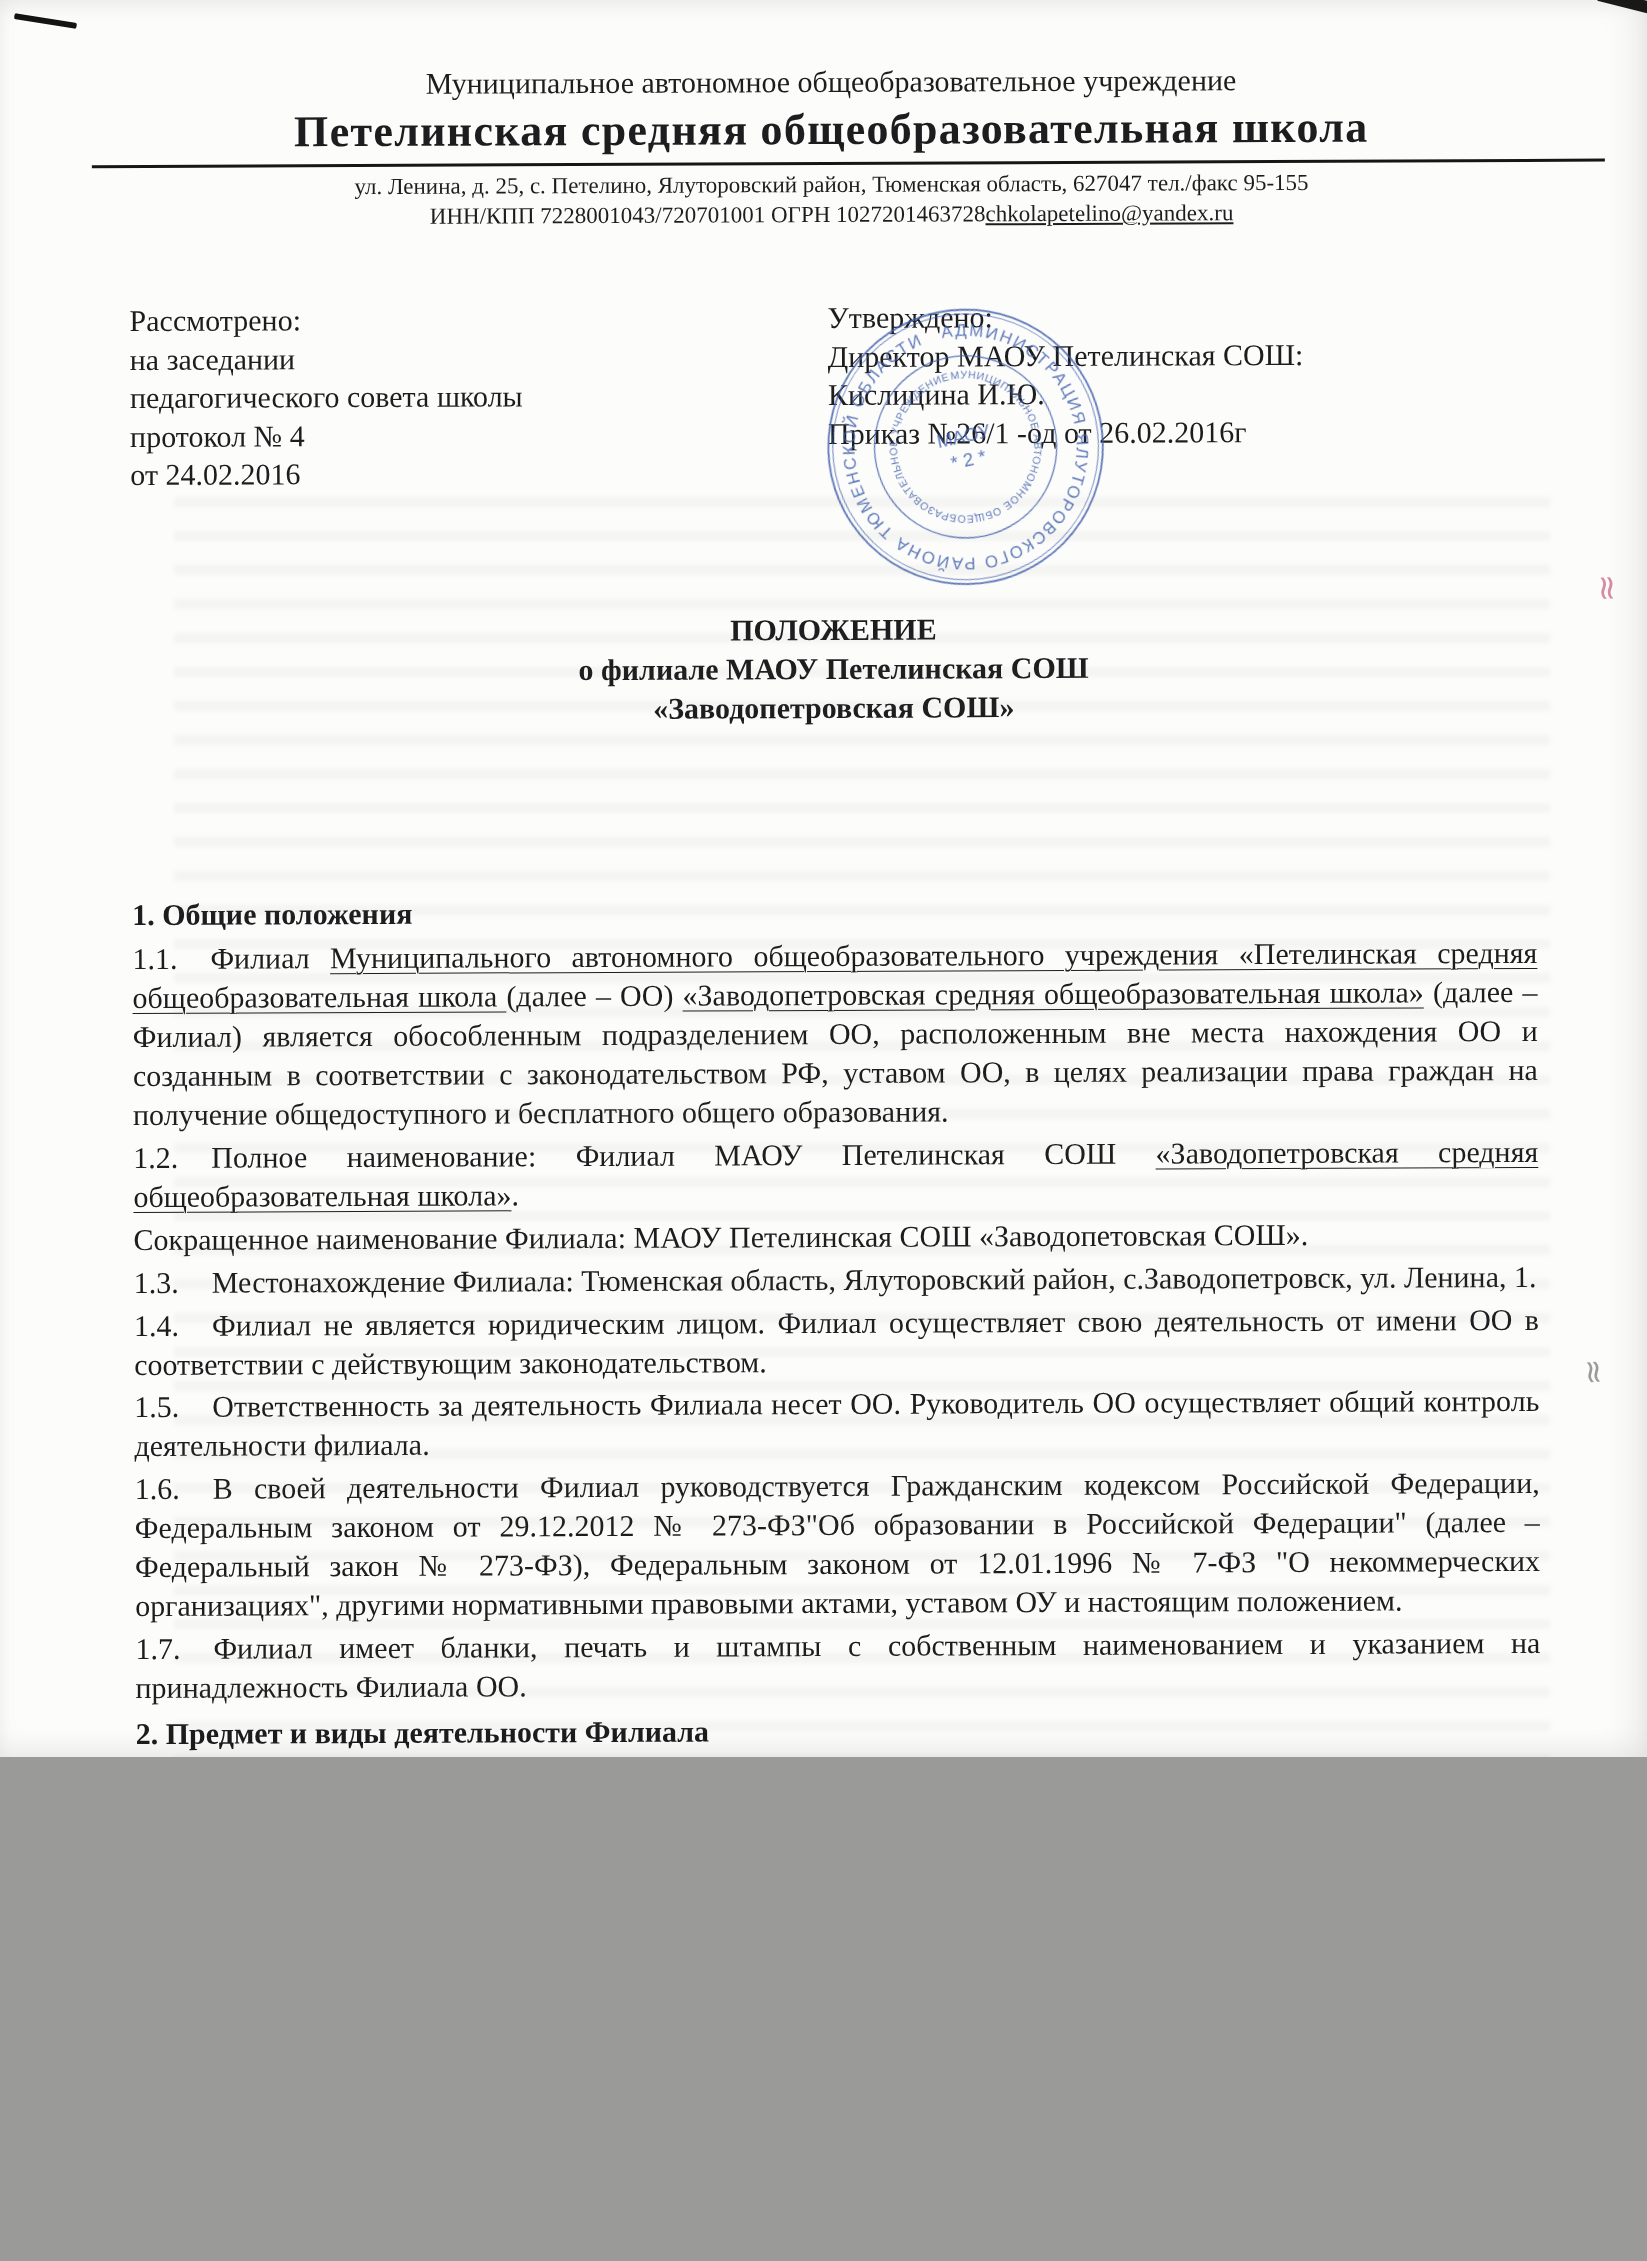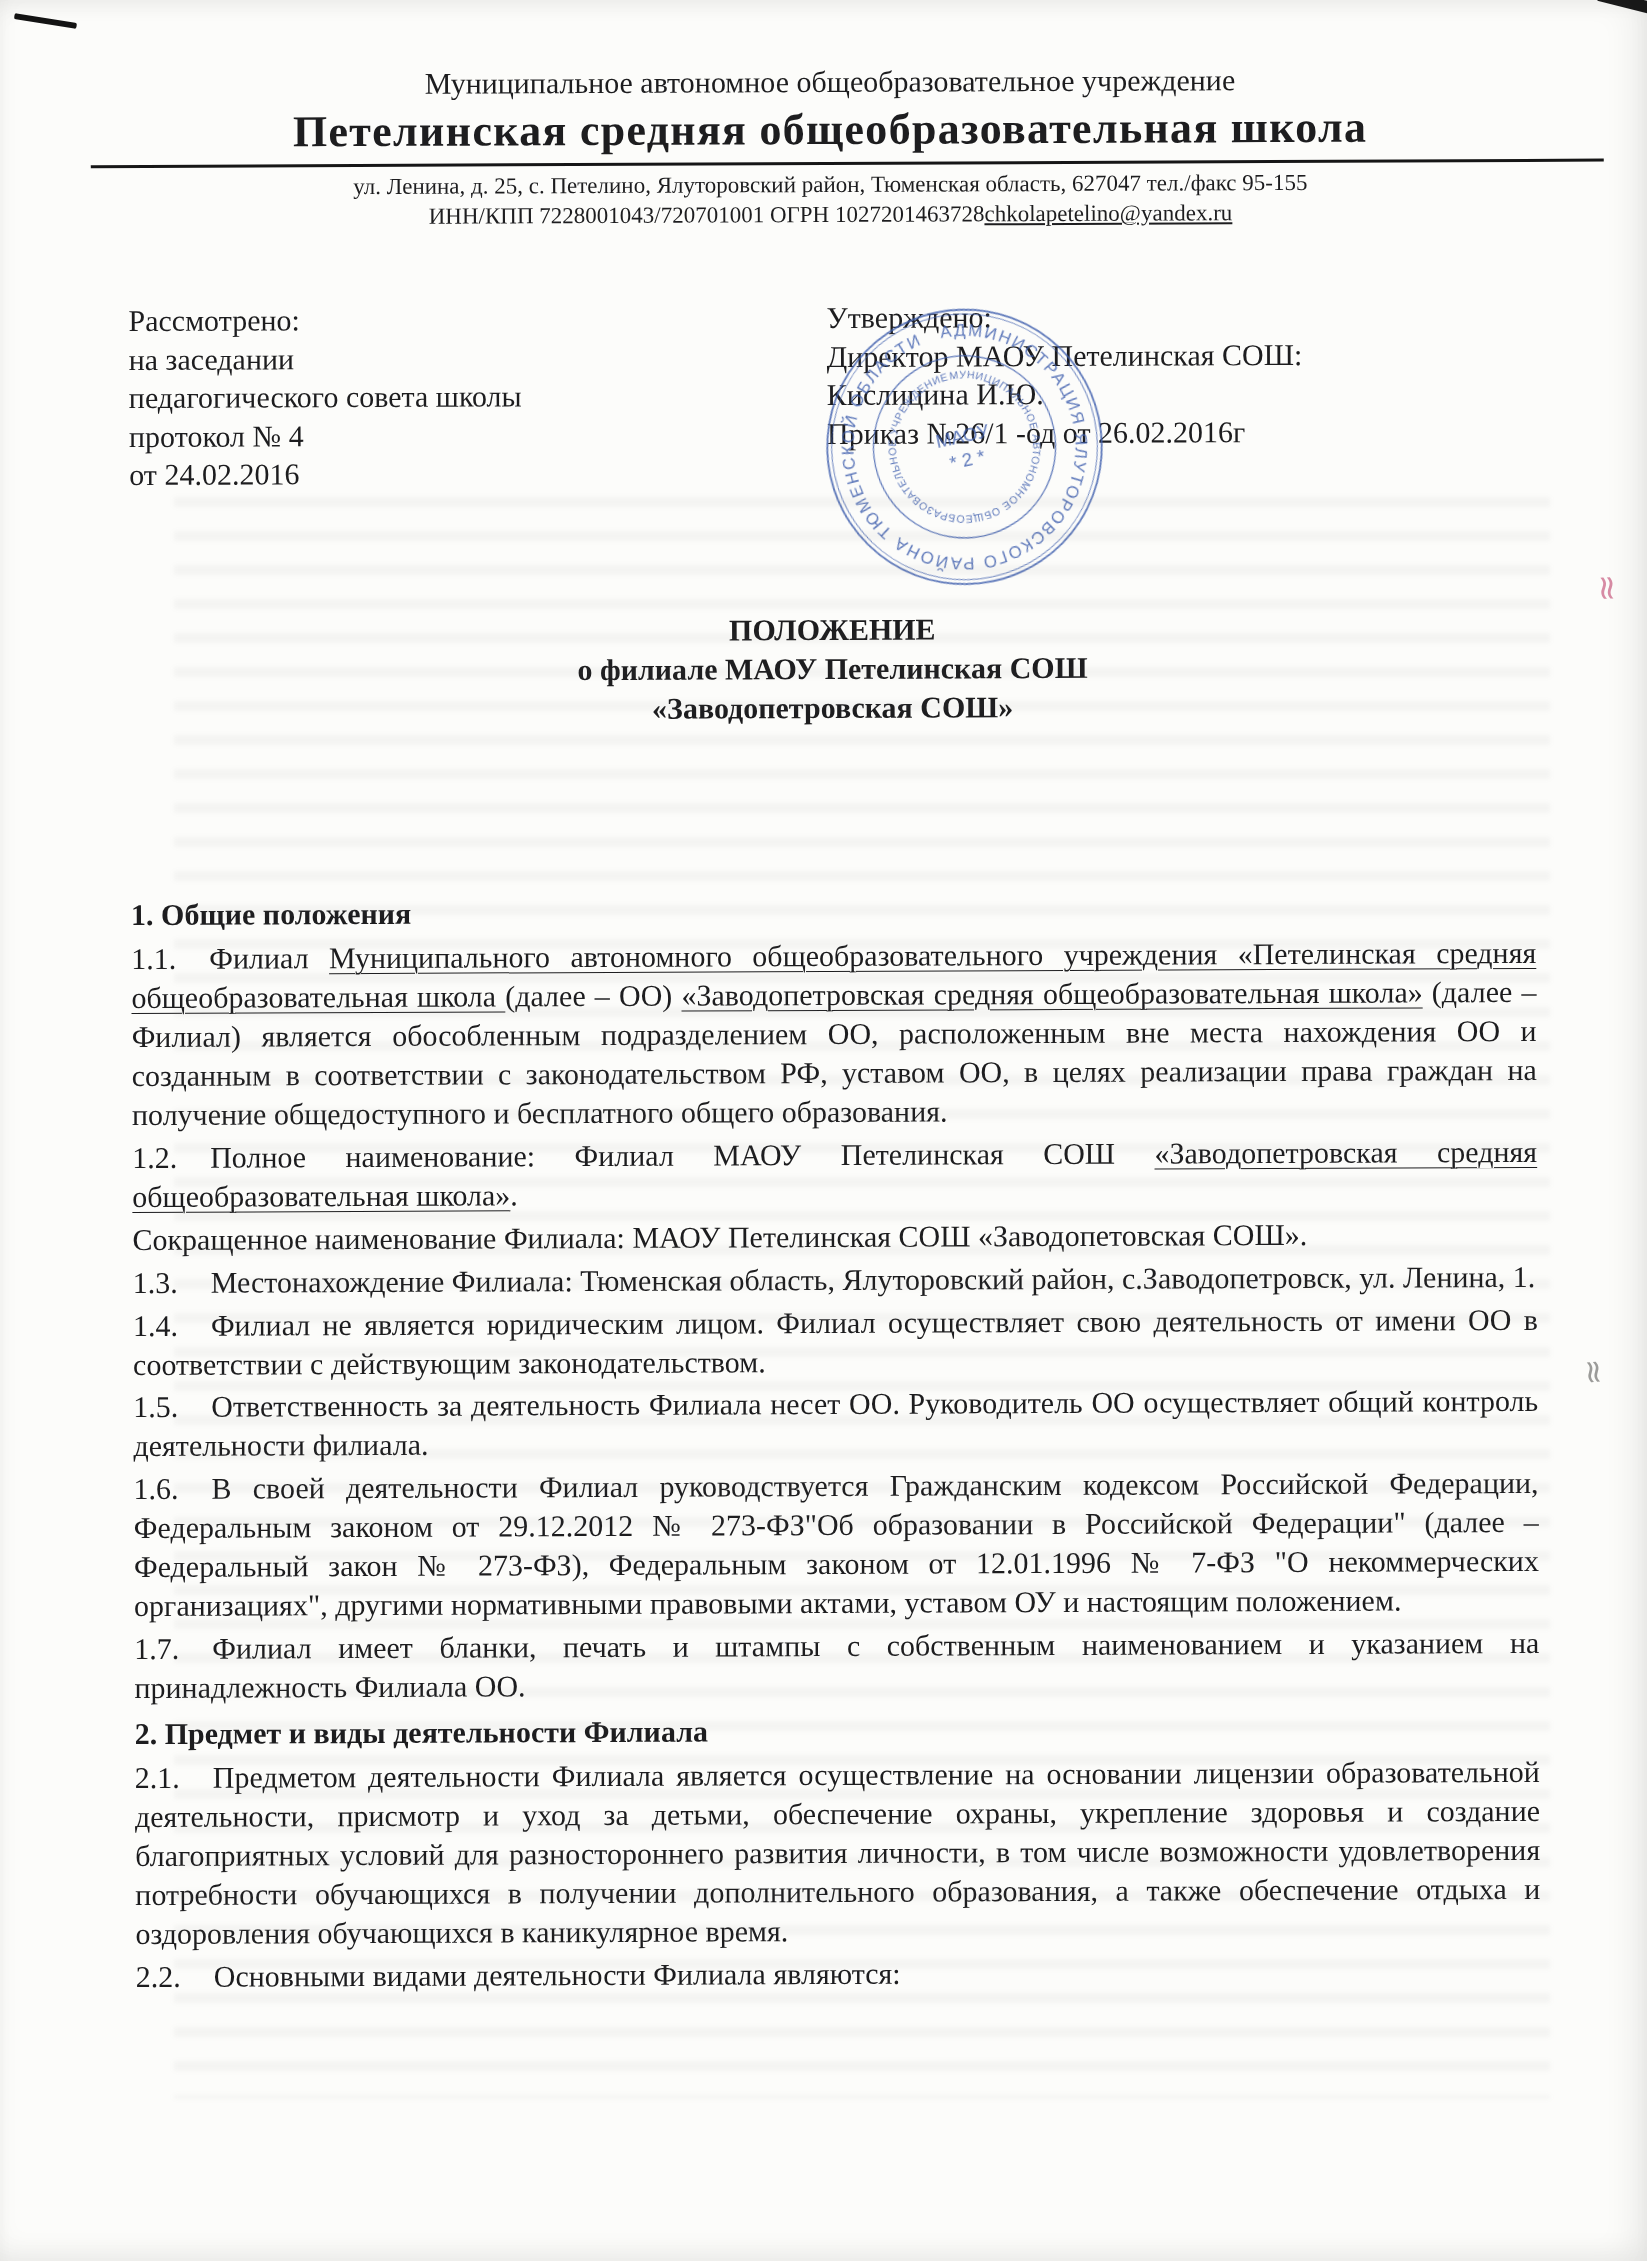--- a/index.html
+++ b/index.html
@@ -1,19 +1,19 @@
 <!DOCTYPE html>
 <html lang="ru" style="font-size:10.3px"><head>
 <meta charset="utf-8">
 <title>Положение о филиале</title>
 <style>
   html,body { margin:0; padding:0; background:#9a9a98; }
   .page {
     position:relative;
-    width:1647px; height:2261px;
+    width:1647px; height:1757px;
     margin:0 auto;
     background:#fcfcfa;
     overflow:hidden;
     color:#1d1d1f;
     font-family:"Liberation Serif","DejaVu Serif",serif;
   }
   .page::after{
     content:"";
     position:absolute; inset:0;
     pointer-events:none;

